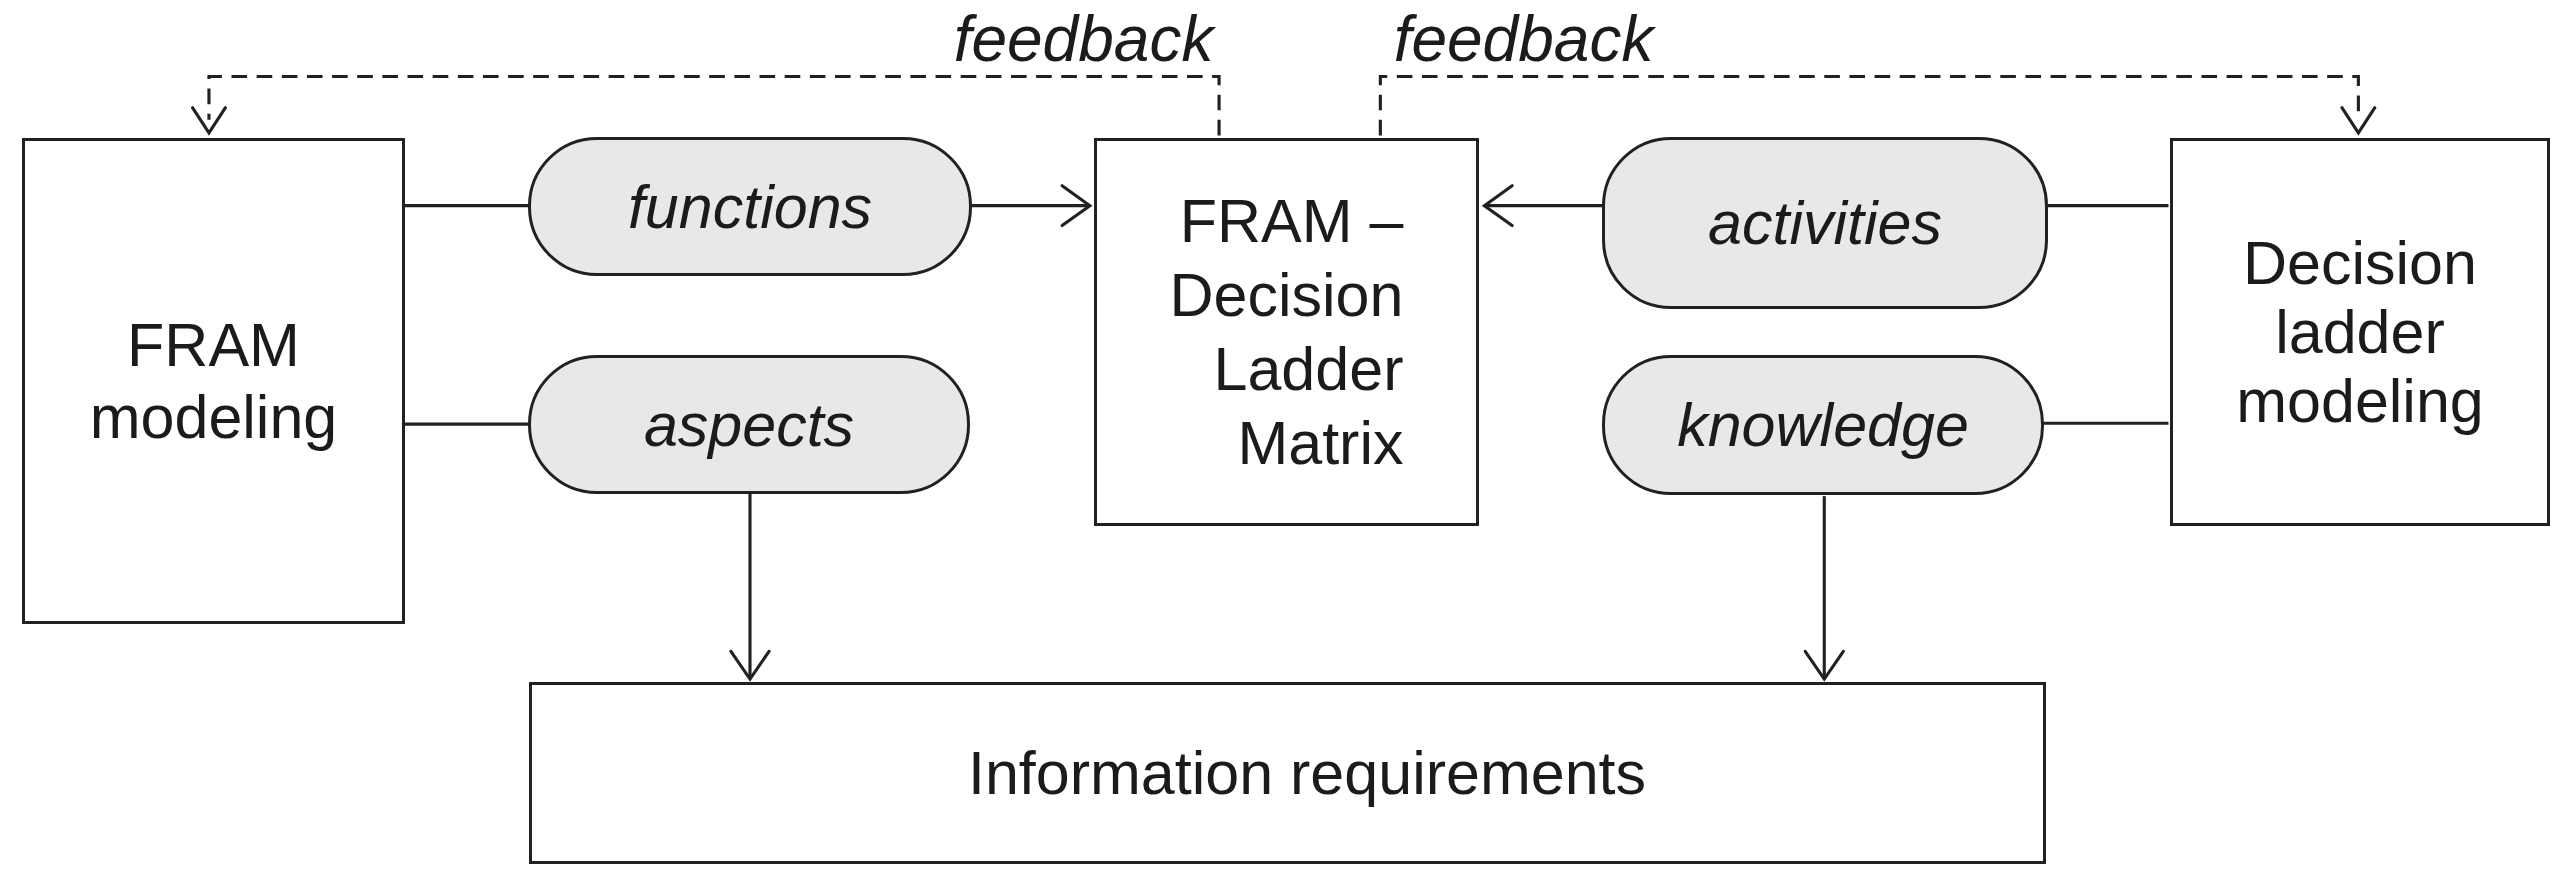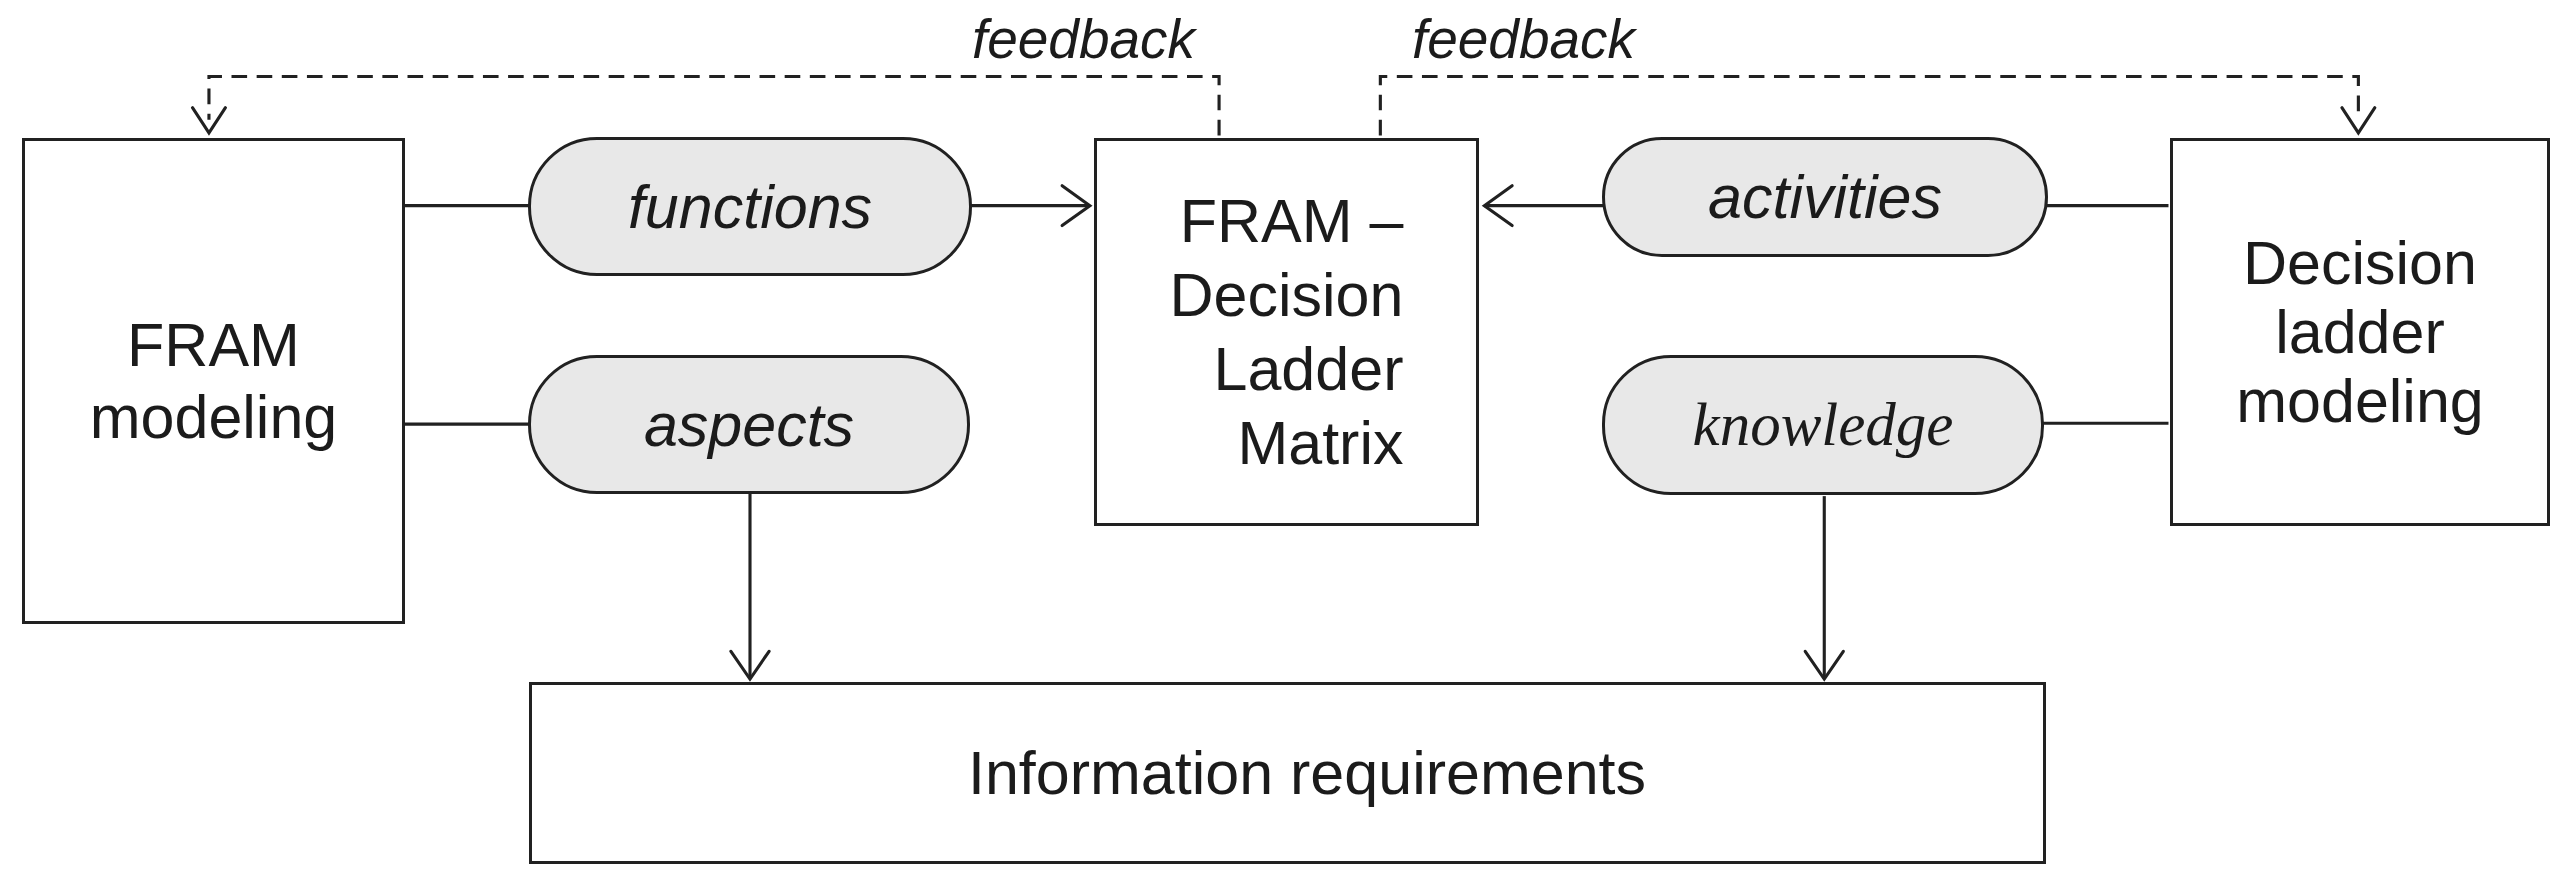--- a/index.html
+++ b/index.html
@@ -51,33 +51,33 @@
     color: #1b1b1b;
   }
   .feedback-label {
     position: absolute;
     width: 399px;
     top: 5.2px;
     height: 68px;
     display: flex;
     align-items: center;
     justify-content: center;
-    font-size: 55px;
+    font-size: 64px;
     font-style: italic;
     color: #1b1b1b;
   }
   
   #box-fram-modeling        { left: 22px;   top: 138px; width: 383px;  height: 486px; }
   #box-fram-dlm             { left: 1094px; top: 138px; width: 385px;  height: 388px; line-height: 74px; text-align: right; }
   #box-decision-ladder      { left: 2170px; top: 138px; width: 380px;  height: 388px; line-height: 69px; }
   #box-information-reqs     { left: 529px;  top: 682px; width: 1517px; height: 182px; padding-left: 39px; }
   #pill-functions           { left: 528px;  top: 137px; width: 444px;  height: 139px; }
   #pill-aspects             { left: 528px;  top: 355px; width: 442px;  height: 139px; }
-  #pill-activities          { left: 1602px; top: 137px; width: 446px;  height: 120px; }
-  #pill-knowledge           { left: 1602px; top: 355px; width: 442px;  height: 140px; font-family: Liberation Serif, serif; }
+  #pill-activities          { left: 1602px; top: 137px; width: 446px;  height: 172px; }
+  #pill-knowledge           { left: 1602px; top: 355px; width: 442px;  height: 140px; }
   #feedback-left-label      { left: 884px; }
   #feedback-right-label     { left: 1324px; }
   .solid-line   { stroke: #212121; stroke-width: 3.6; fill: none; }
   .dashed-line  { stroke: #212121; stroke-width: 3.6; fill: none; stroke-dasharray: 18 11; }
   .arrow-head   { stroke: #212121; stroke-width: 3.6; fill: none; stroke-linecap: round; }
 </style>
 </head>
 <body>
 
 <div id="canvas">

